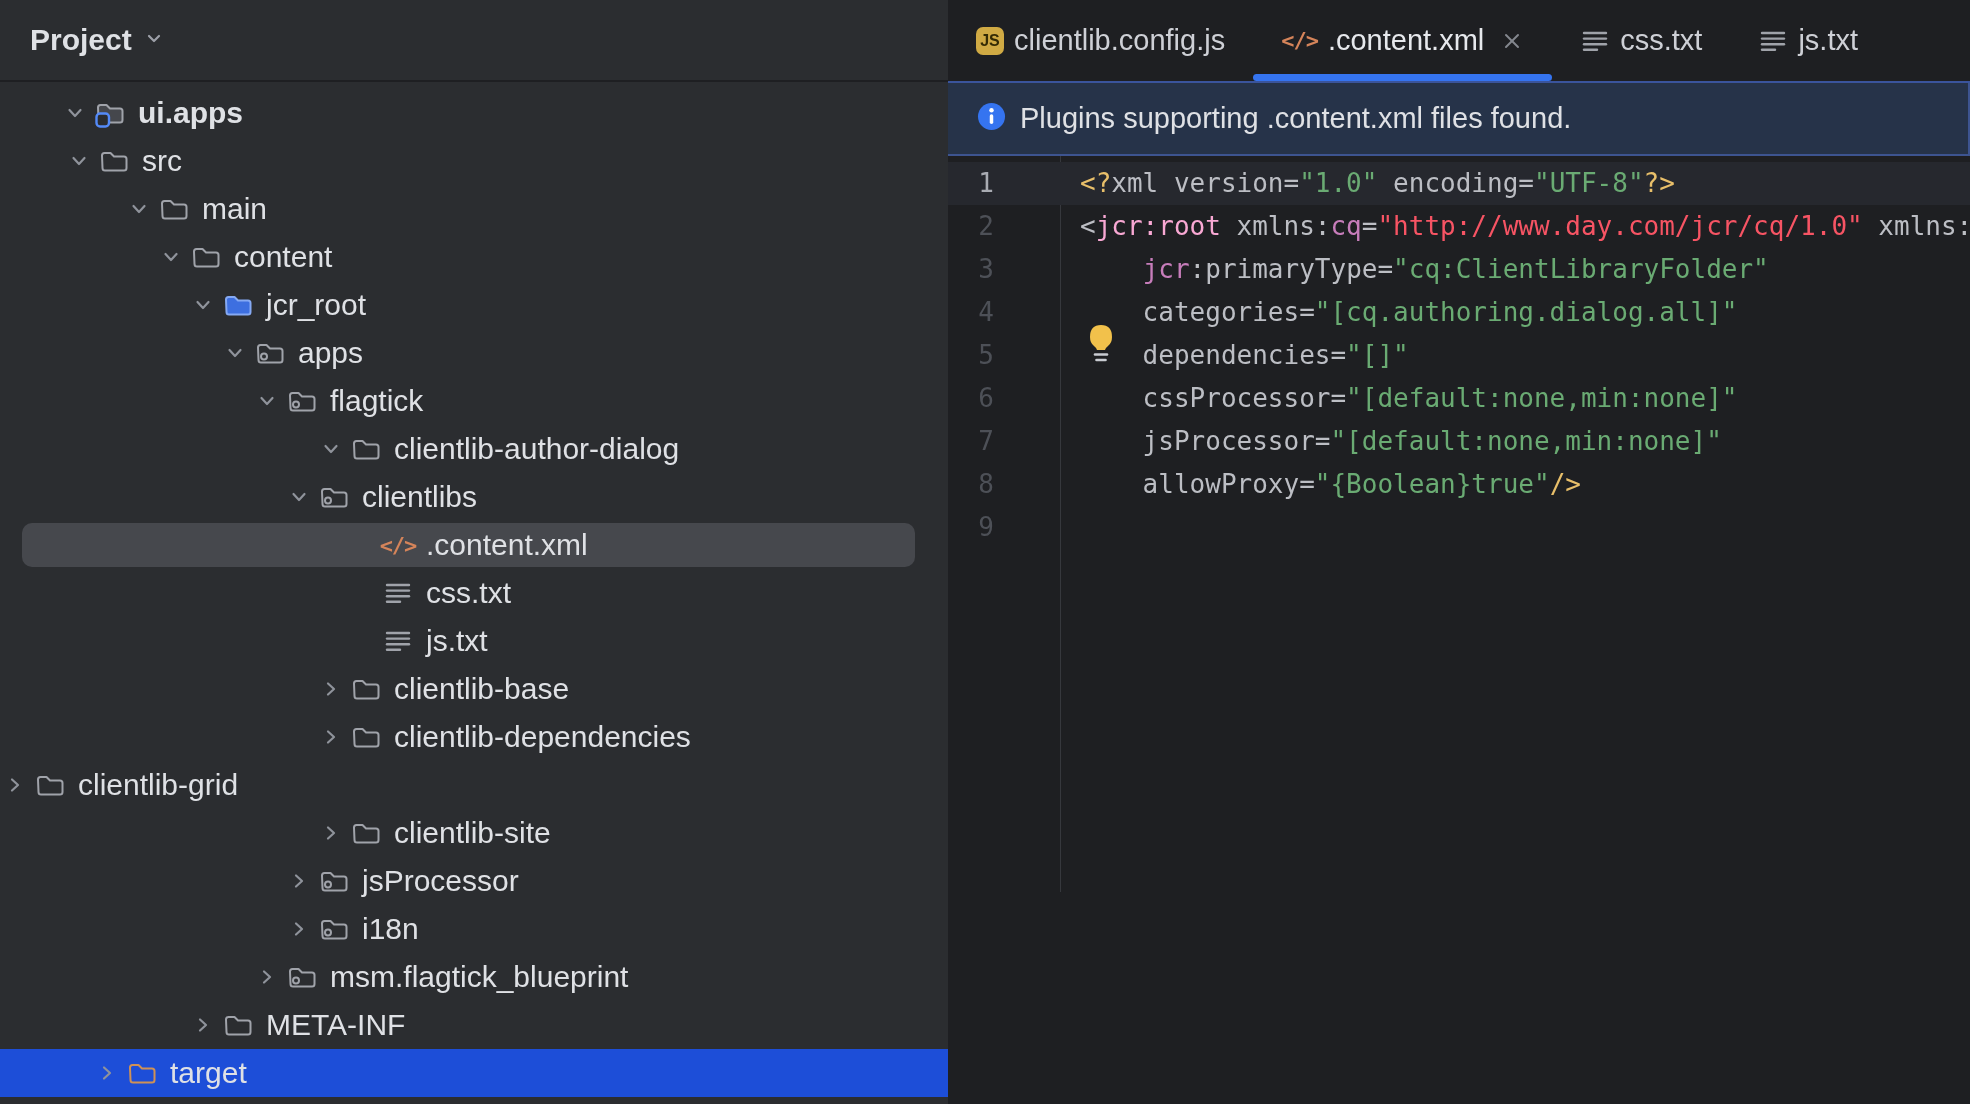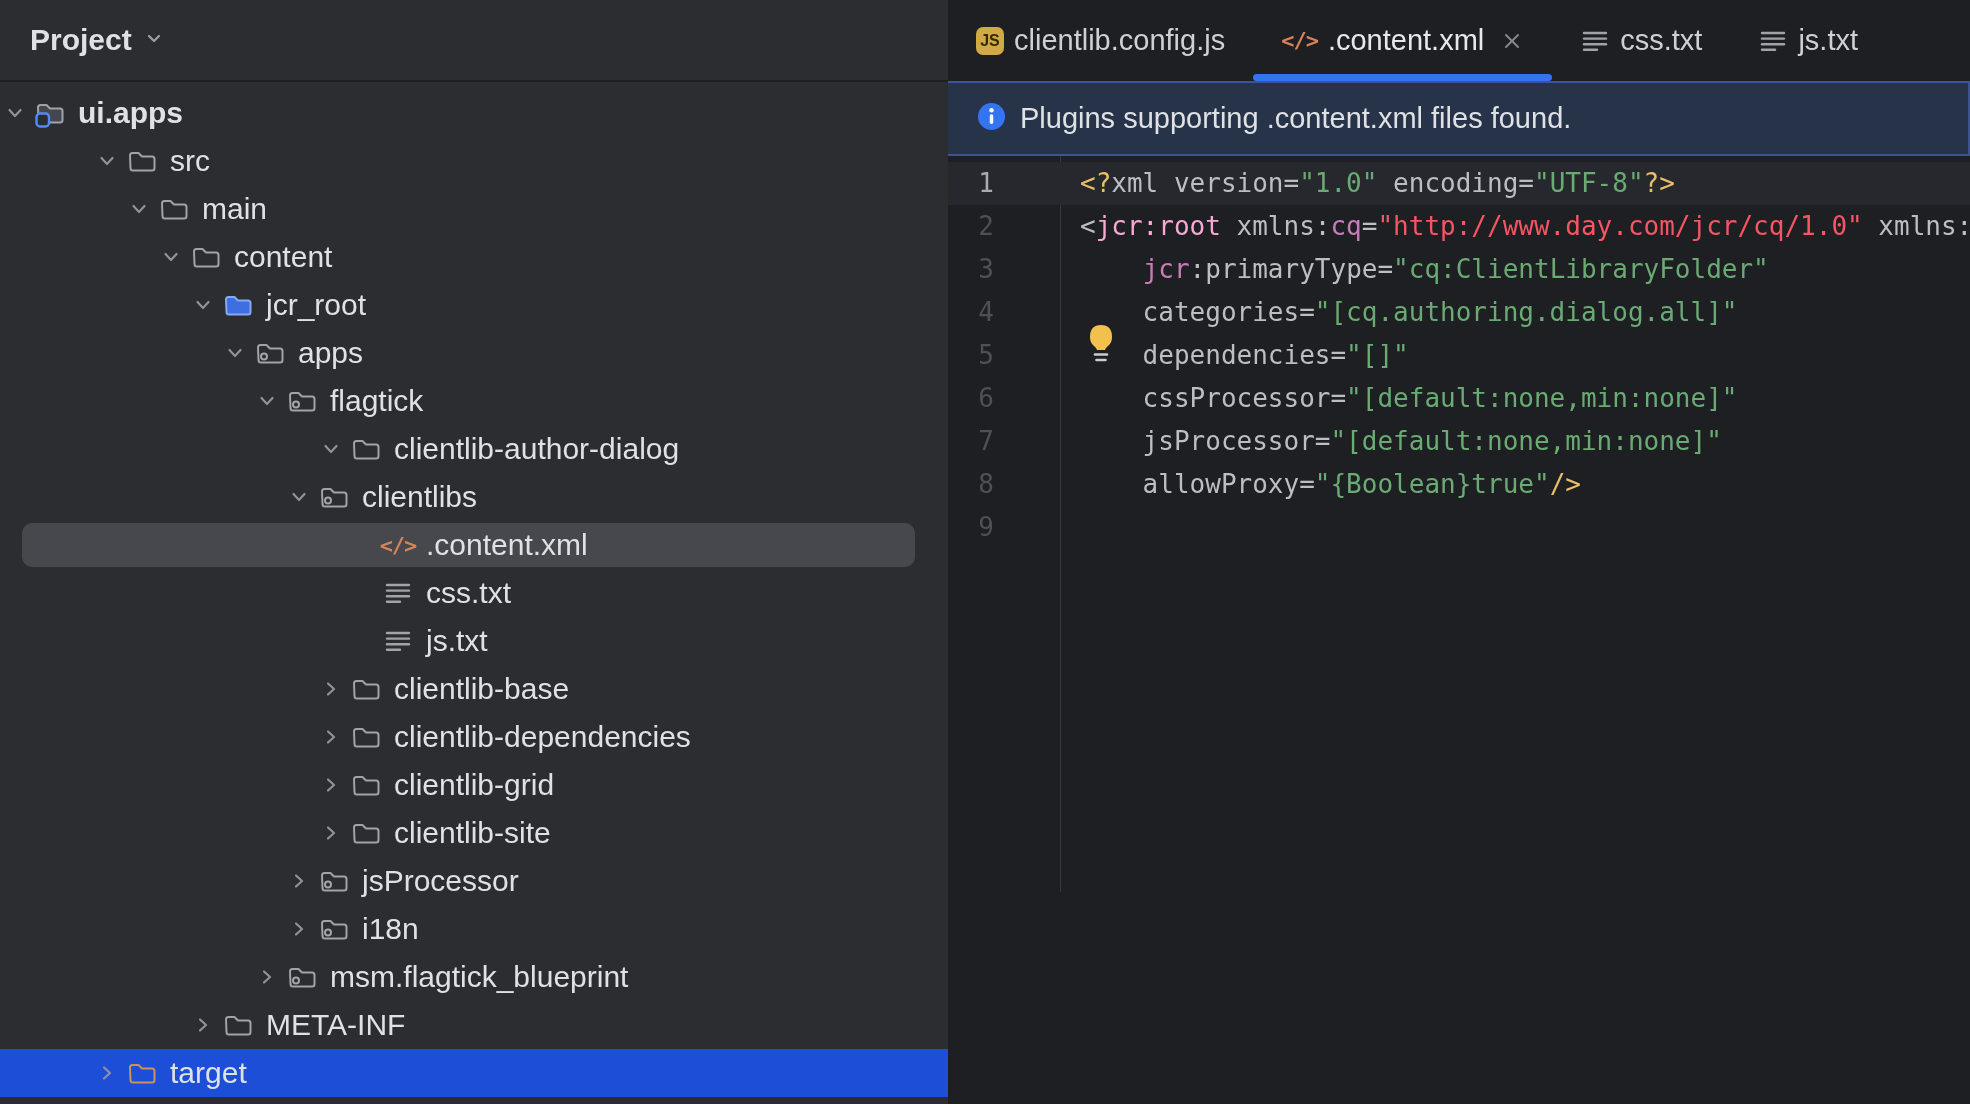--- a/index.html
+++ b/index.html
@@ -89,35 +89,35 @@
   <div id="tree-panel">
     <div id="tree-header">
       <span class="title">Project</span>
       <span>
         <svg width="24" height="24" viewBox="0 0 24 24">
             <polyline points="7,10 12,15 17,10" fill="none" stroke="#9da0a8" stroke-width="2.2" stroke-linecap="round" stroke-linejoin="round"></polyline>
           </svg>
       </span>
     </div>
     <div id="tree">
-        <div class="row bold" style="">
+        <div class="row bold" style="padding-left: 60px;">
           <span class="chev">
             <svg width="28" height="28" viewBox="0 0 28 28">
               <polyline points="8.5,11 14,17 19.5,11" fill="none" stroke="#8f939b" stroke-width="2.2" stroke-linecap="round" stroke-linejoin="round"></polyline>
             </svg>
           </span>
           <span class="tree-ico">
             <svg width="30" height="30" viewBox="0 0 30 30" style="overflow:visible">
               <path d="M3 9.5 q0 -2.5 2.5 -2.5 h6 l3.5 3.5 h10 q2.5 0 2.5 2.5 v9 q0 2.5 -2.5 2.5 h-19 q-2.5 0 -2.5 -2.5 z" fill="#45474c" stroke="#a0a3aa" stroke-width="2" stroke-linejoin="round"></path>
               <rect x="1.5" y="15.5" width="12.5" height="13" rx="3.5" fill="#2b2d30" stroke="#548af7" stroke-width="2.4"></rect>
             </svg>
           </span>
           <span class="lbl">ui.apps</span>
         </div>
-        <div class="row" style="padding-left: 92px; align-items: center;">
+        <div class="row" style="padding-left: 64px; align-items: center;">
           <span class="chev">
             <svg width="28" height="28" viewBox="0 0 28 28">
               <polyline points="8.5,11 14,17 19.5,11" fill="none" stroke="#8f939b" stroke-width="2.2" stroke-linecap="round" stroke-linejoin="round"></polyline>
             </svg>
           </span>
           <span class="tree-ico">
             <svg width="30" height="30" viewBox="0 0 30 30" style="overflow:visible">
               <path d="M3 9.5 q0 -2.5 2.5 -2.5 h6 l3.5 3.5 h10 q2.5 0 2.5 2.5 v9 q0 2.5 -2.5 2.5 h-19 q-2.5 0 -2.5 -2.5 z" fill="none" stroke="#a0a3aa" stroke-width="2" stroke-linejoin="round"></path>
             </svg>
           </span>
@@ -271,21 +271,21 @@
               <polyline points="11,8.5 17,14 11,19.5" fill="none" stroke="#8f939b" stroke-width="2.2" stroke-linecap="round" stroke-linejoin="round"></polyline>
             </svg>
           </span>
           <span class="tree-ico">
             <svg width="30" height="30" viewBox="0 0 30 30" style="overflow:visible">
               <path d="M3 9.5 q0 -2.5 2.5 -2.5 h6 l3.5 3.5 h10 q2.5 0 2.5 2.5 v9 q0 2.5 -2.5 2.5 h-19 q-2.5 0 -2.5 -2.5 z" fill="none" stroke="#a0a3aa" stroke-width="2" stroke-linejoin="round"></path>
             </svg>
           </span>
           <span class="lbl">clientlib-dependencies</span>
         </div>
-        <div class="row" style="padding-left: 316px;">
+        <div class="row" style="">
           <span class="chev">
             <svg width="28" height="28" viewBox="0 0 28 28">
               <polyline points="11,8.5 17,14 11,19.5" fill="none" stroke="#8f939b" stroke-width="2.2" stroke-linecap="round" stroke-linejoin="round"></polyline>
             </svg>
           </span>
           <span class="tree-ico">
             <svg width="30" height="30" viewBox="0 0 30 30" style="overflow:visible">
               <path d="M3 9.5 q0 -2.5 2.5 -2.5 h6 l3.5 3.5 h10 q2.5 0 2.5 2.5 v9 q0 2.5 -2.5 2.5 h-19 q-2.5 0 -2.5 -2.5 z" fill="none" stroke="#a0a3aa" stroke-width="2" stroke-linejoin="round"></path>
             </svg>
           </span>

